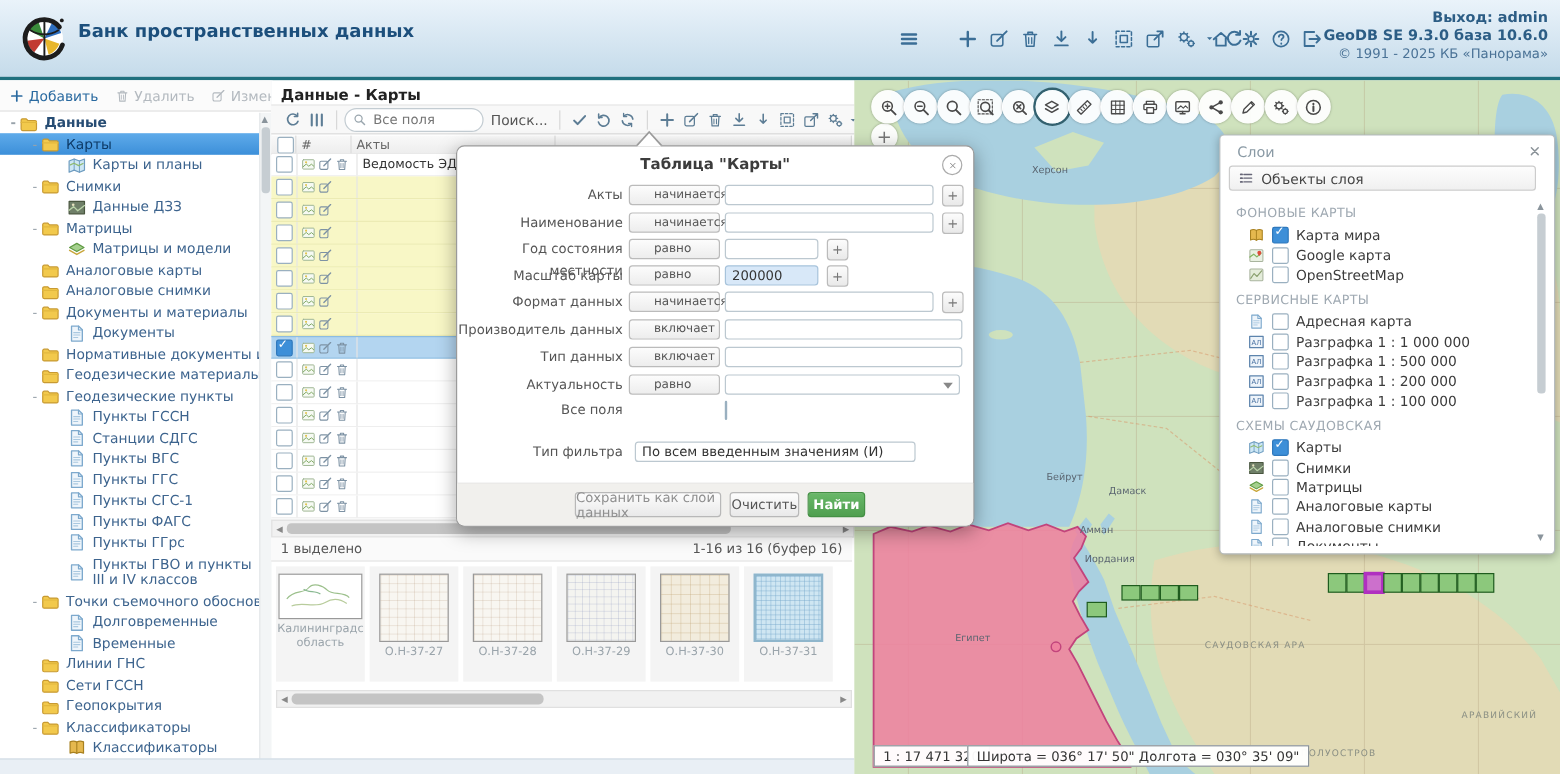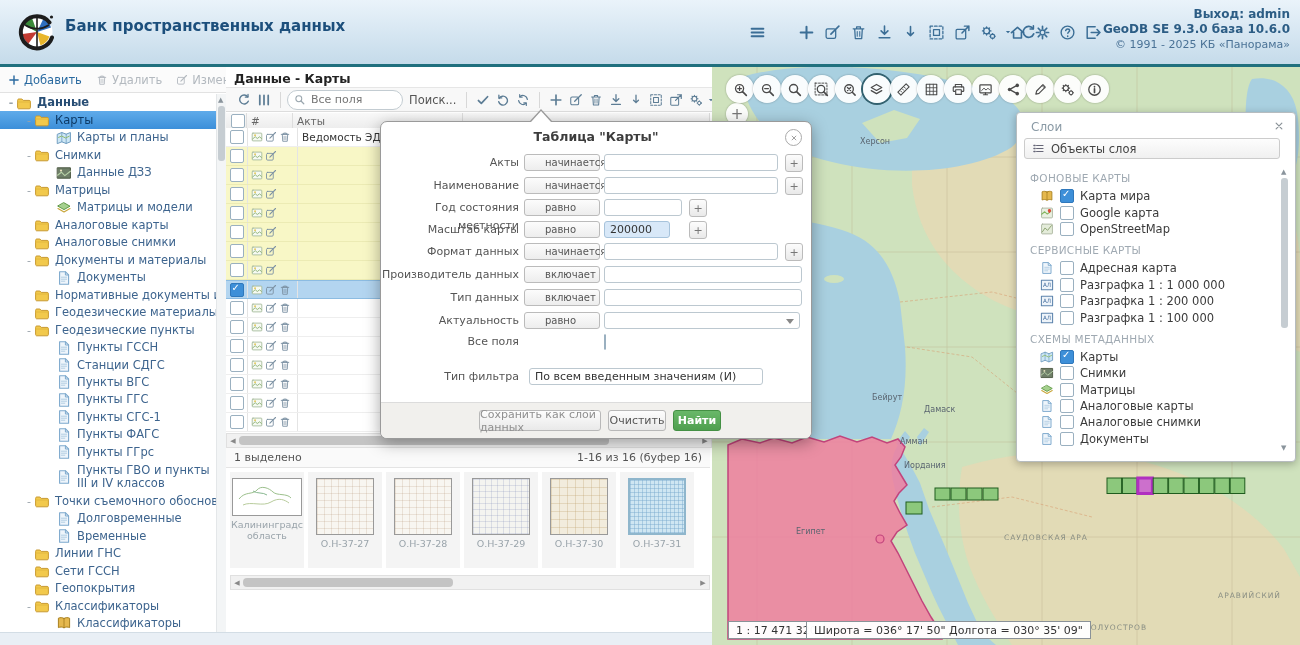--- a/index.html
+++ b/index.html
@@ -1251,33 +1251,43 @@
           <span>Разграфка 1 : 1 000 000</span>
         </div>
         <div class="lp-item">
           <span style="display:inline-flex;">
             <svg viewBox="0 0 16 16" fill="none" stroke="currentColor" stroke-linecap="round" stroke-linejoin="round">
               <rect x="1.6" y="2.6" width="12.8" height="10.8" fill="#eef4fa" stroke="#5d84ad" stroke-width="1.2"></rect>
               <text x="8" y="10.4" font-size="6.5" text-anchor="middle" fill="#4a72a2" stroke="none" font-family="DejaVu Sans, sans-serif">АЛ</text>
             </svg>
           </span>
           <span class="cb"></span>
-          <span>Разграфка 1 : 200 000</span>
+          <span>Разграфка 1 : 500 000</span>
         </div>
         <div class="lp-item">
           <span style="display:inline-flex;">
             <svg viewBox="0 0 16 16" fill="none" stroke="currentColor" stroke-linecap="round" stroke-linejoin="round">
               <rect x="1.6" y="2.6" width="12.8" height="10.8" fill="#eef4fa" stroke="#5d84ad" stroke-width="1.2"></rect>
               <text x="8" y="10.4" font-size="6.5" text-anchor="middle" fill="#4a72a2" stroke="none" font-family="DejaVu Sans, sans-serif">АЛ</text>
             </svg>
           </span>
           <span class="cb"></span>
+          <span>Разграфка 1 : 200 000</span>
+        </div>
+        <div class="lp-item">
+          <span style="display:inline-flex;">
+            <svg viewBox="0 0 16 16" fill="none" stroke="currentColor" stroke-linecap="round" stroke-linejoin="round">
+              <rect x="1.6" y="2.6" width="12.8" height="10.8" fill="#eef4fa" stroke="#5d84ad" stroke-width="1.2"></rect>
+              <text x="8" y="10.4" font-size="6.5" text-anchor="middle" fill="#4a72a2" stroke="none" font-family="DejaVu Sans, sans-serif">АЛ</text>
+            </svg>
+          </span>
+          <span class="cb"></span>
           <span>Разграфка 1 : 100 000</span>
         </div>
-        <div class="lp-sec">СХЕМЫ МЕТАДАННЫХ</div>
+        <div class="lp-sec">СХЕМЫ САУДОВСКАЯ</div>
         <div class="lp-item">
           <span style="display:inline-flex;">
             <svg viewBox="0 0 16 16" fill="none" stroke="currentColor" stroke-linecap="round" stroke-linejoin="round">
               <path d="M1.6 4.2l4.2-1.7 4.4 1.7 4.2-1.7v9.3l-4.2 1.7-4.4-1.7-4.2 1.7z" fill="#cde7f5" stroke="#6e9cc0" stroke-width="1"></path>
               <path d="M5.8 2.5v9.4M10.2 4.2v9.4" stroke="#6e9cc0" stroke-width="0.8"></path>
               <path d="M2.6 7.4l3-1.4 4 2 3.6-1.8" stroke="#8fba70" stroke-width="1"></path>
             </svg>
           </span>
           <span class="cb checked"></span>
           <span>Карты</span>
@@ -1362,21 +1372,21 @@
         <div class="dlabel" style="top: 55px;">Наименование</div>
         <div class="dcond" style="top: 55px;">начинается</div>
         <div class="dinput" style="top: 55px; width: 174px;"></div>
         <div class="dplus" style="left: 404px; top: 55px;">+</div>
         <div class="dlabel" style="top: 77px;">Год состояния местности</div>
         <div class="dcond" style="top: 77px;">равно</div>
         <div class="dinput" style="top: 77px; width: 78px;"></div>
         <div class="dplus" style="left: 308px; top: 77px;">+</div>
         <div class="dlabel" style="top: 99px;">Масштаб карты</div>
         <div class="dcond" style="top: 99px;">равно</div>
-        <div class="dinput hl" style="top: 99px; width: 66px;">200000</div>
+        <div class="dinput hl" style="top: 99px; width: 78px;">200000</div>
         <div class="dplus" style="left: 308px; top: 99px;">+</div>
         <div class="dlabel" style="top: 121px;">Формат данных</div>
         <div class="dcond" style="top: 121px;">начинается</div>
         <div class="dinput" style="top: 121px; width: 174px;"></div>
         <div class="dplus" style="left: 404px; top: 121px;">+</div>
         <div class="dlabel" style="top: 144px;">Производитель данных</div>
         <div class="dcond" style="top: 144px;">включает</div>
         <div class="dinput" style="top: 144px; width: 198px;"></div>
         <div class="dlabel" style="top: 167px;">Тип данных</div>
         <div class="dcond" style="top: 167px;">включает</div>

